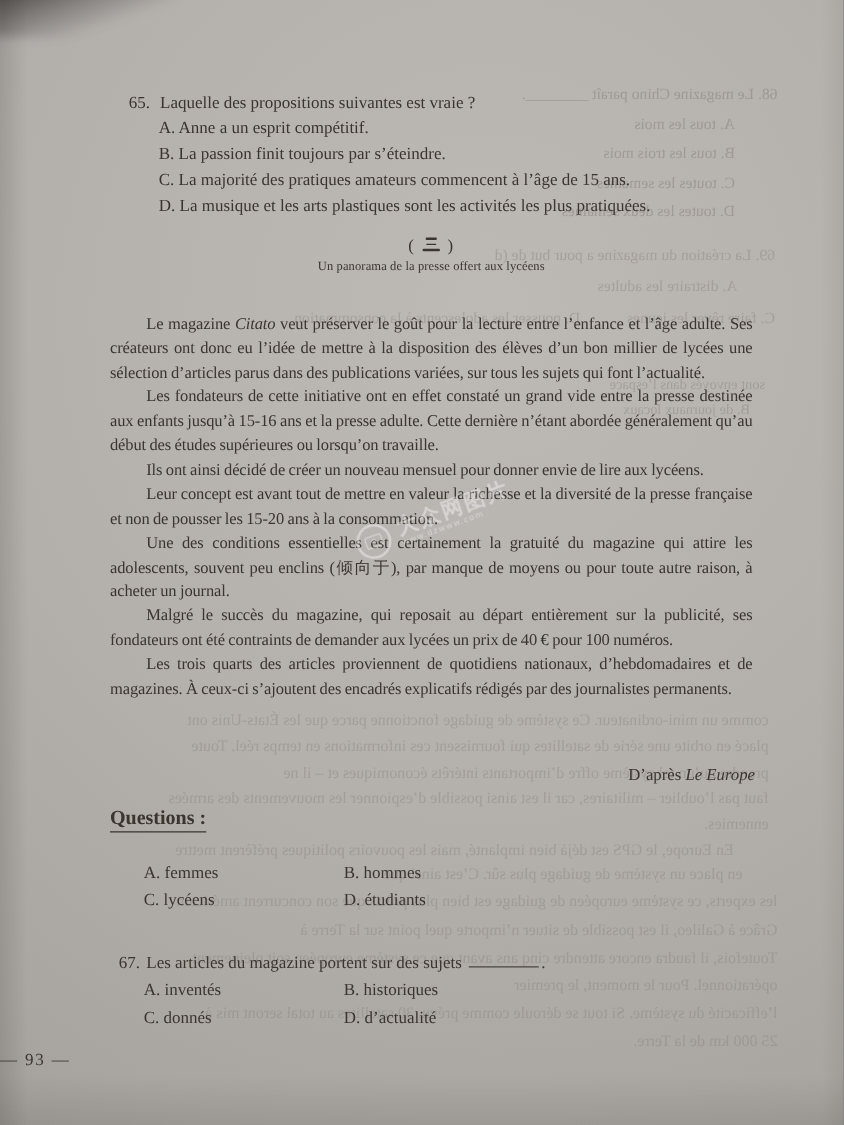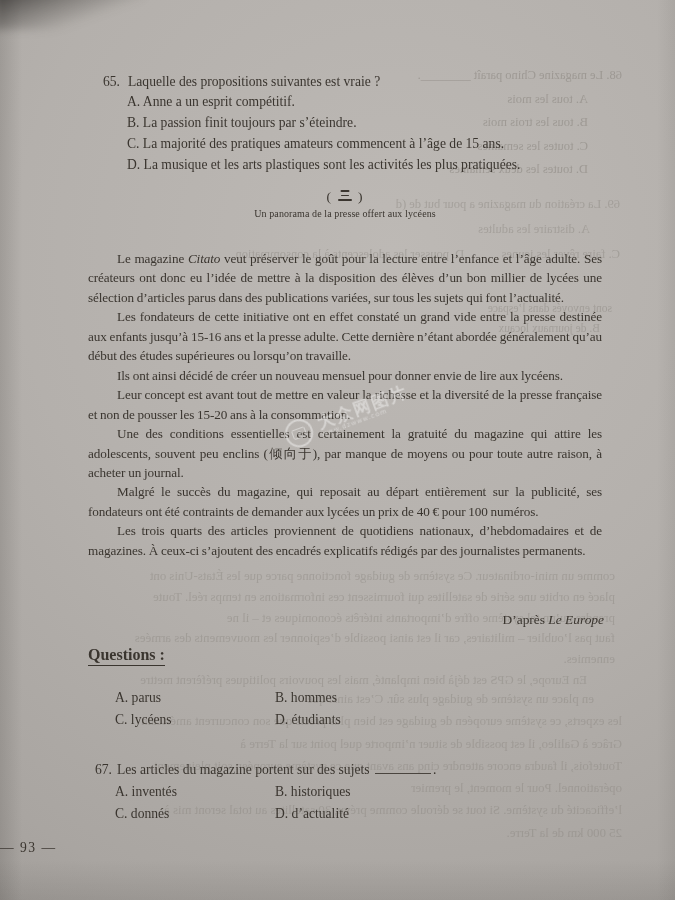--- a/index.html
+++ b/index.html
@@ -153,21 +153,21 @@
     <span>D’après</span>
     <i>Le Europe</i>
   </div>
 
   <div class="abs qhead">
     <span>Questions :</span>
   </div>
 
   <div class="abs q q66">
     <div class="opts2" id="q66-opts">
-        <div class="opt2">A. parus</div>
+        <div class="opt2">A. femmes</div>
         <div class="opt2">B. hommes</div>
         <div class="opt2">C. lycéens</div>
         <div class="opt2">D. étudiants</div>
       </div>
   </div>
 
   <div class="abs q q67">
     <div class="stem">
       <span class="qnum">67.</span><span id="q67-stem"><span>Les articles du magazine portent sur des sujets </span><span class="blank"></span><span>.</span></span>
     </div>

